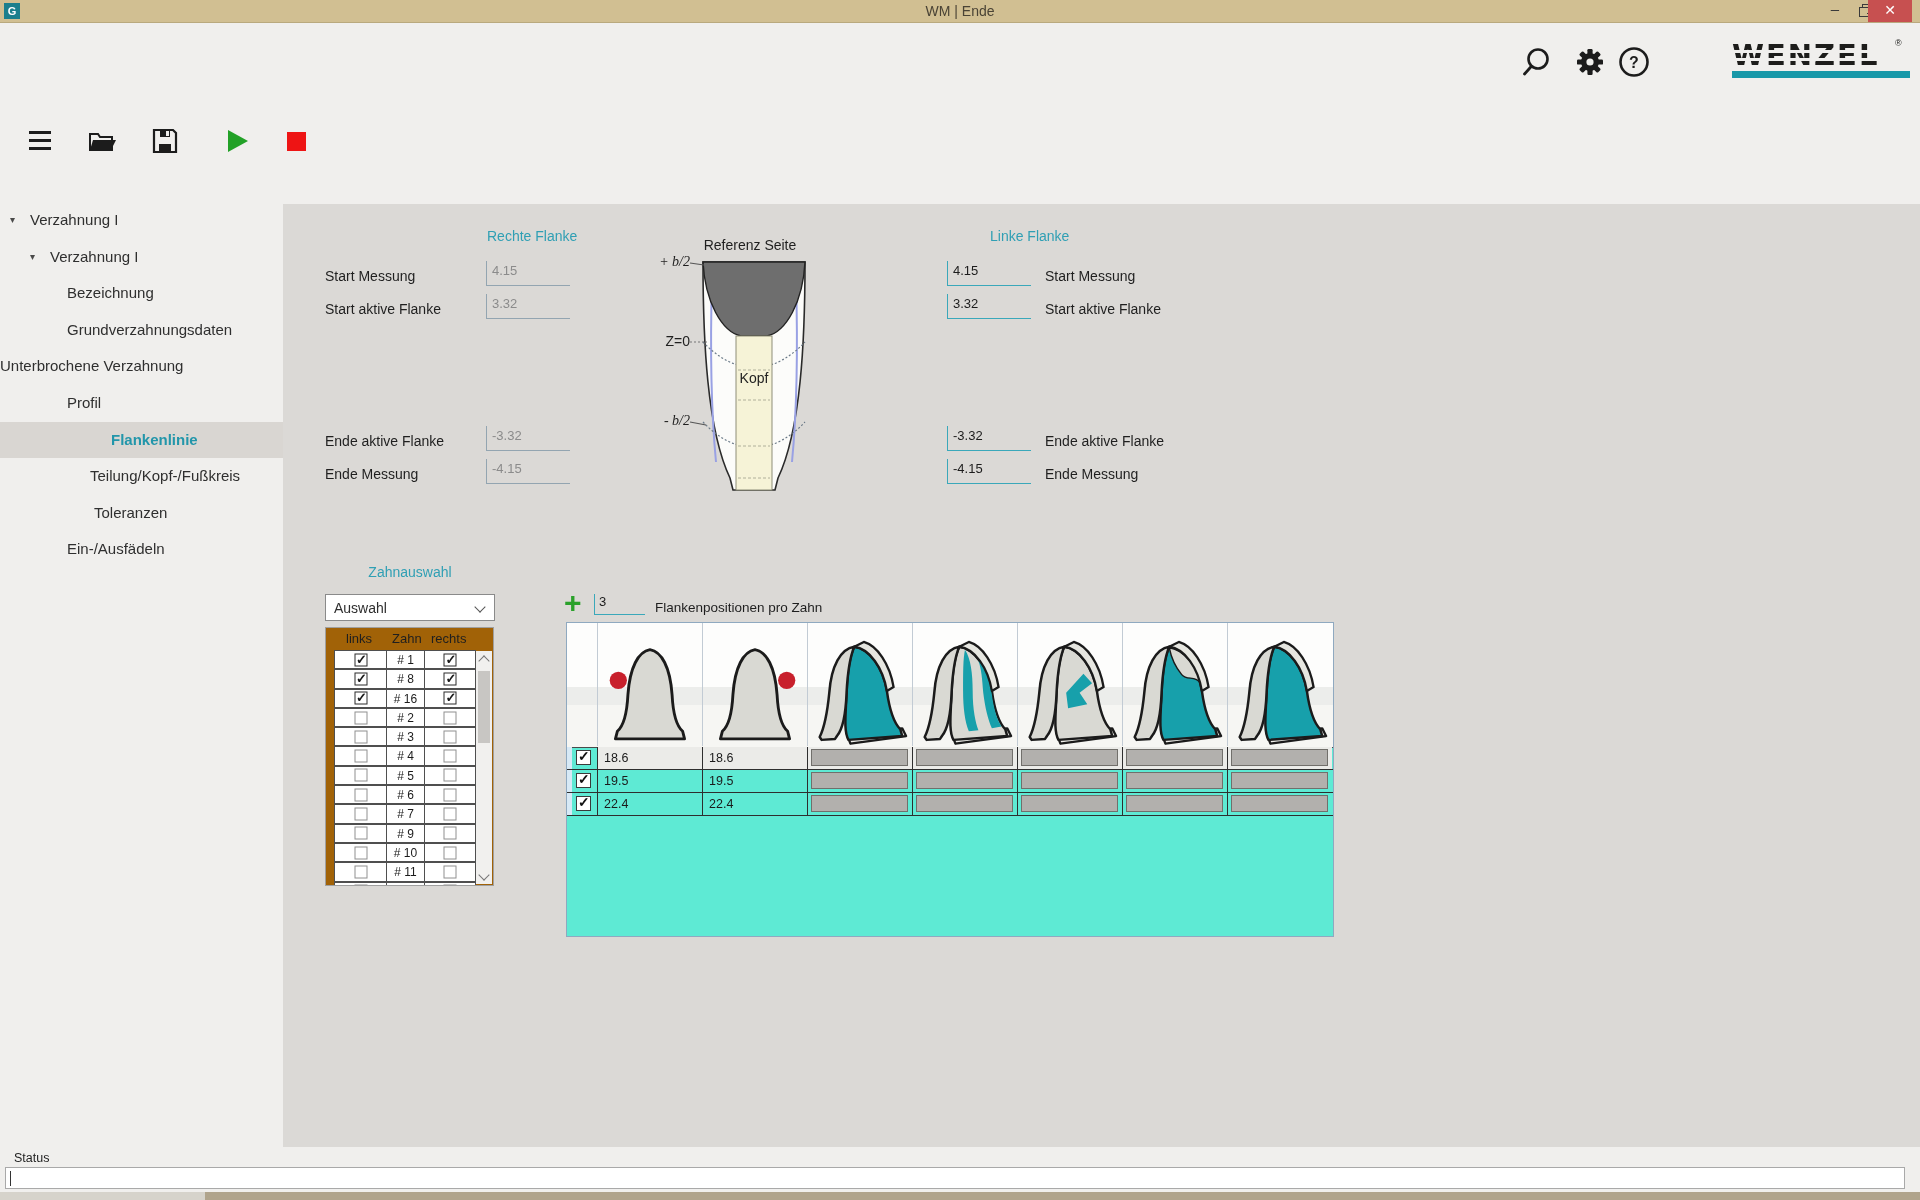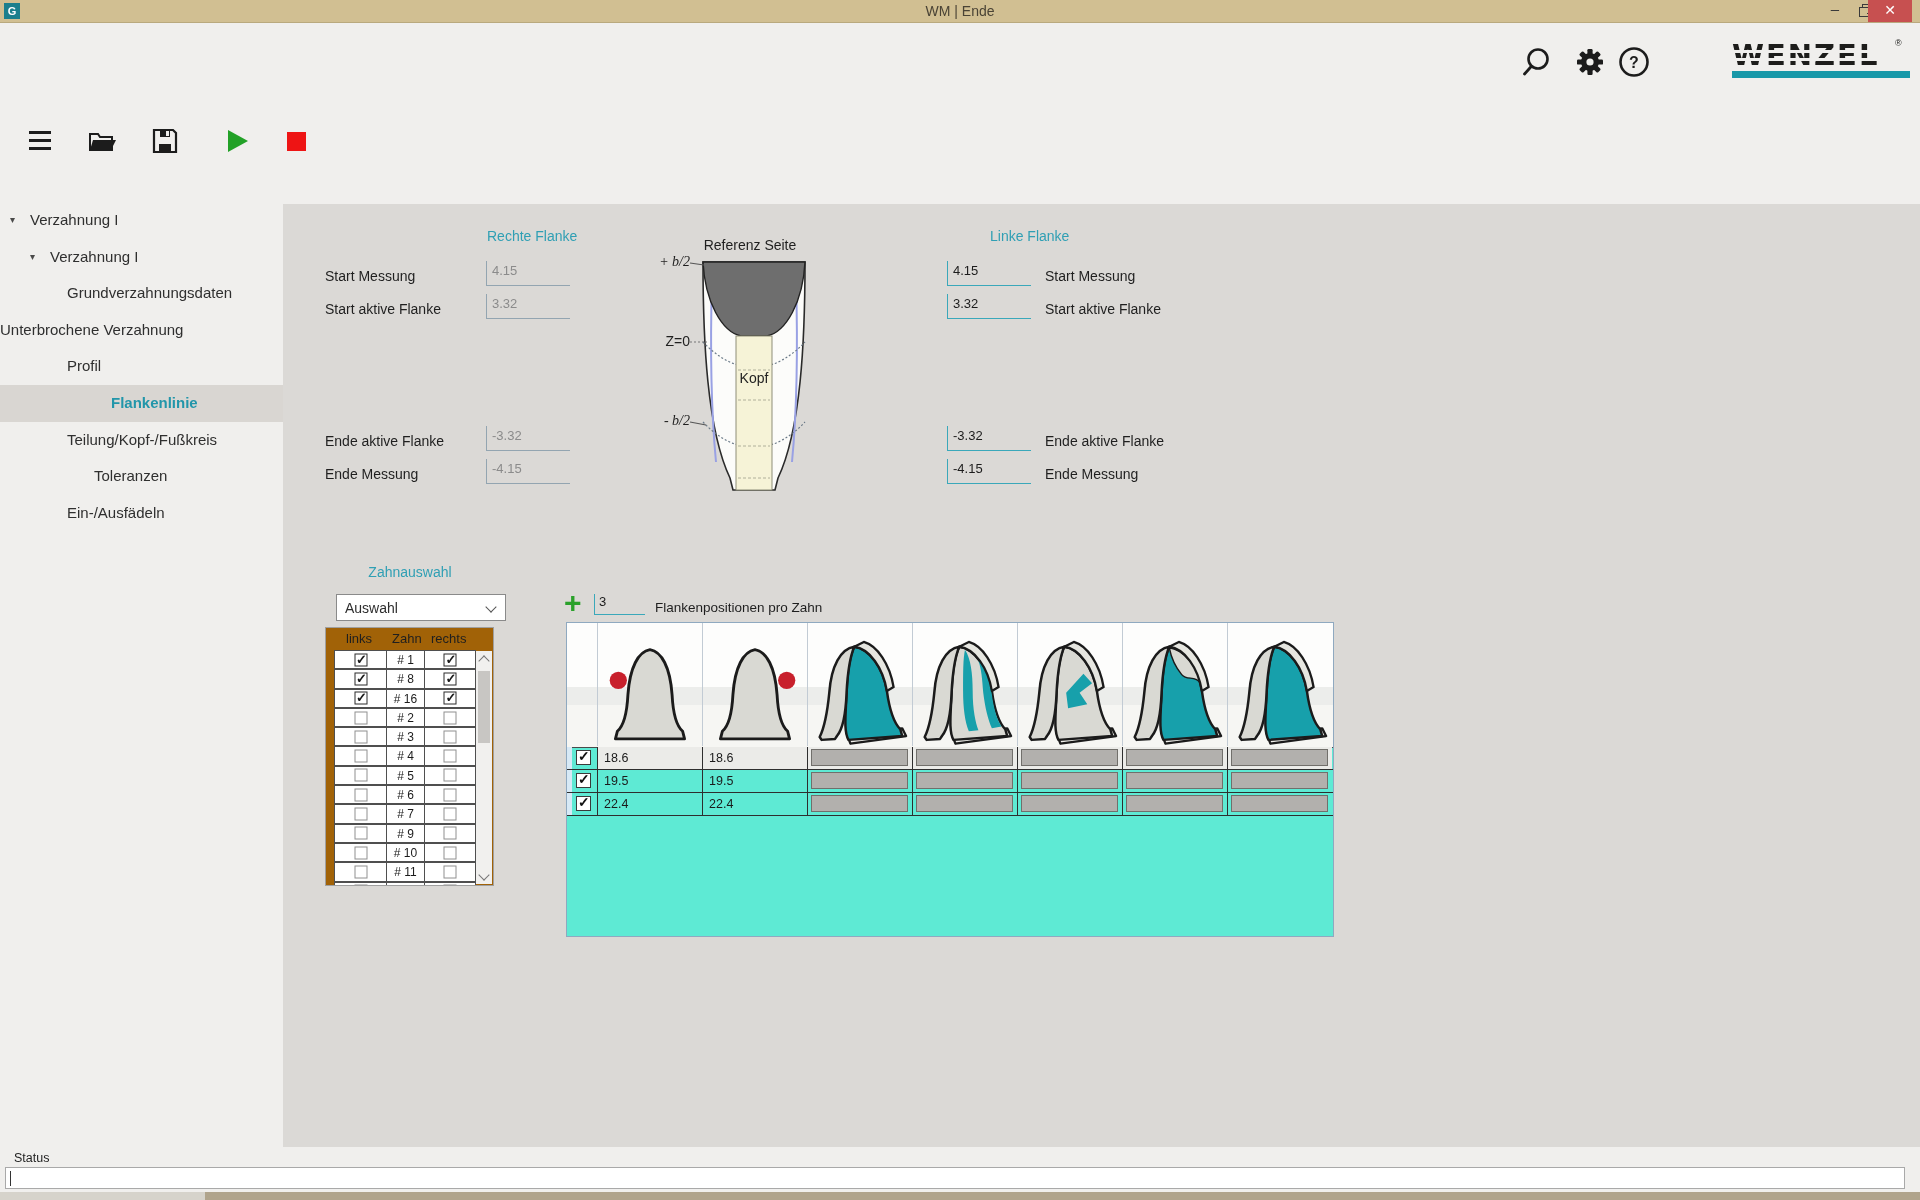--- a/index.html
+++ b/index.html
@@ -46,21 +46,21 @@
   .finput{position:absolute;width:78px;height:22px;font-size:13px;padding:2px 0 0 5px;
           border-bottom:1px solid #3aa8ba;border-left:1px solid #3aa8ba;color:#1c1c1c;background:transparent;}
   .finput.dis{color:#8b8b8b;border-color:#93a5b1;}
 
   
   .dlab{position:absolute;font-size:14px;color:#1f1f1f;text-align:right;width:60px;}
   .dlab i{font-family:"Liberation Serif",serif;}
 
   
   #dropdown{position:absolute;left:325px;top:594px;width:170px;height:27px;background:#fff;border:1px solid #8a8a8a;
-            font-size:14px;line-height:26px;padding-left:8px;box-sizing:border-box;cursor:pointer;margin-left:11px;}
+            font-size:14px;line-height:26px;padding-left:8px;box-sizing:border-box;cursor:pointer;}
   #dropdown .chev{position:absolute;right:10px;top:8px;width:7px;height:7px;border-right:1px solid #555;border-bottom:1px solid #555;transform:rotate(45deg);}
   #ztable{position:absolute;left:325px;top:627px;width:169px;height:259px;background:#a16207;border:1px solid #a0a0a0;box-sizing:border-box;overflow:hidden;}
   #zhead{position:absolute;left:0;top:0;height:23px;width:100%;font-size:13px;color:#1f1f1f;}
   #zhead span{position:absolute;top:3px;}
   #zrows{position:absolute;left:8px;top:23px;width:142px;}
   .zrow{position:relative;height:19.3px;box-sizing:border-box;}
   .zcell{position:absolute;top:0;height:19.3px;box-sizing:border-box;border:1px solid #4f4f4f;margin-top:-1px;background:#fff;}
   .zc1{left:0;width:53px;}
   .zc2{left:52px;width:39px;font-size:12px;text-align:center;line-height:18px;color:#1b1b1b;white-space:pre;}
   .zc3{left:90px;width:52px;}
@@ -180,25 +180,26 @@
   </div>
   <div class="tbtn" style="left:287px;top:132px;">
     <svg width="20" height="20" viewBox="0 0 20 20">
         <rect x="0" y="0" width="19" height="19" fill="#ee1414"></rect>
       </svg>
   </div>
 
   <div id="sidebar">
       <div class="tree-item"><span class="arrow" style="left: 10px;">▾</span><span class="lbl" style="padding-left: 30px;">Verzahnung I</span></div>
       <div class="tree-item"><span class="arrow" style="left: 30px;">▾</span><span class="lbl" style="padding-left: 50px;">Verzahnung I</span></div>
+      <div class="tree-item"><span class="lbl" style="padding-left: 67px;">Bezeichnung</span></div>
       <div class="tree-item"><span class="lbl" style="padding-left: 67px;">Grundverzahnungsdaten</span></div>
       <div class="tree-item"><span class="lbl" style="">Unterbrochene Verzahnung</span></div>
       <div class="tree-item"><span class="lbl" style="padding-left: 67px;">Profil</span></div>
       <div class="tree-item sel"><span class="lbl" style="padding-left: 67px;">Flankenlinie</span></div>
-      <div class="tree-item"><span class="lbl" style="padding-left: 67px;">Teilung/Kopf-/Fußkreis</span></div>
+      <div class="tree-item"><span class="lbl" style="padding-left: 90px;">Teilung/Kopf-/Fußkreis</span></div>
       <div class="tree-item"><span class="lbl" style="padding-left: 94px;">Toleranzen</span></div>
       <div class="tree-item"><span class="lbl" style="padding-left: 67px;">Ein-/Ausfädeln</span></div>
     </div>
 
   <div id="main"></div>
 
   <div class="teal-h" style="left:487px;top:228px;">Rechte Flanke</div>
   <div class="flabel" style="left:325px;top:268px;">Start Messung</div>
   <div class="flabel" style="left:325px;top:301px;">Start aktive Flanke</div>
   <div class="flabel" style="left:325px;top:433px;">Ende aktive Flanke</div>

